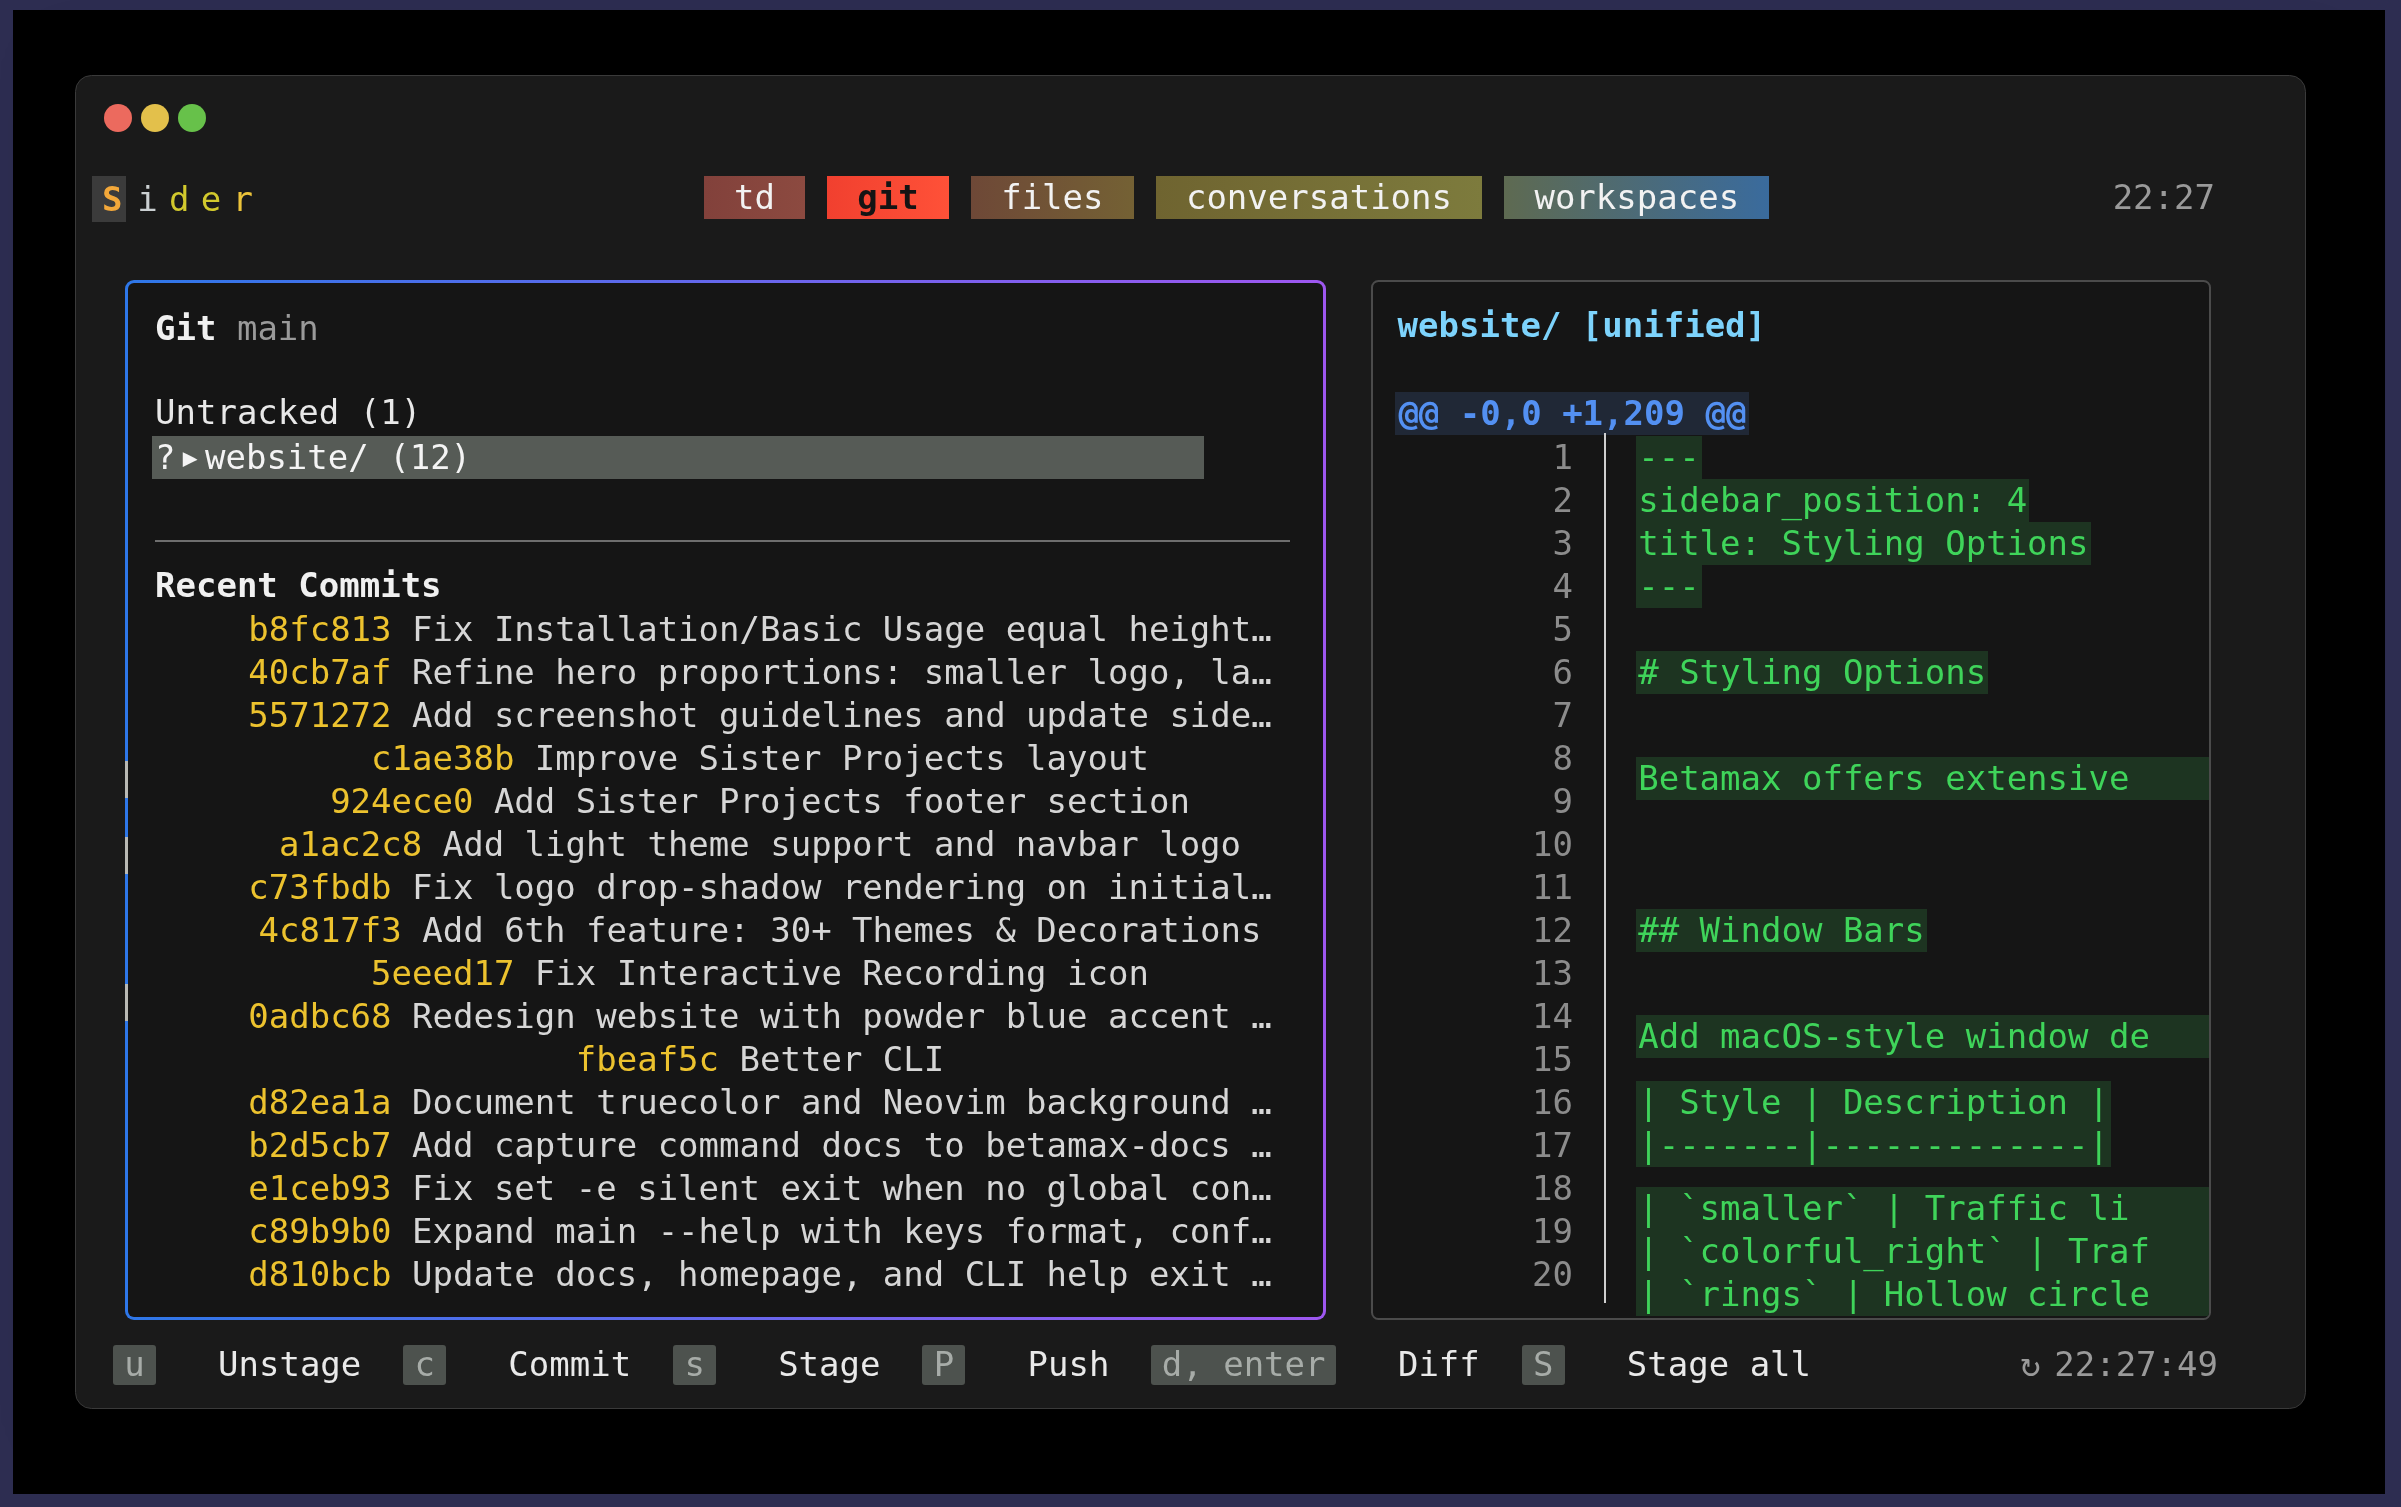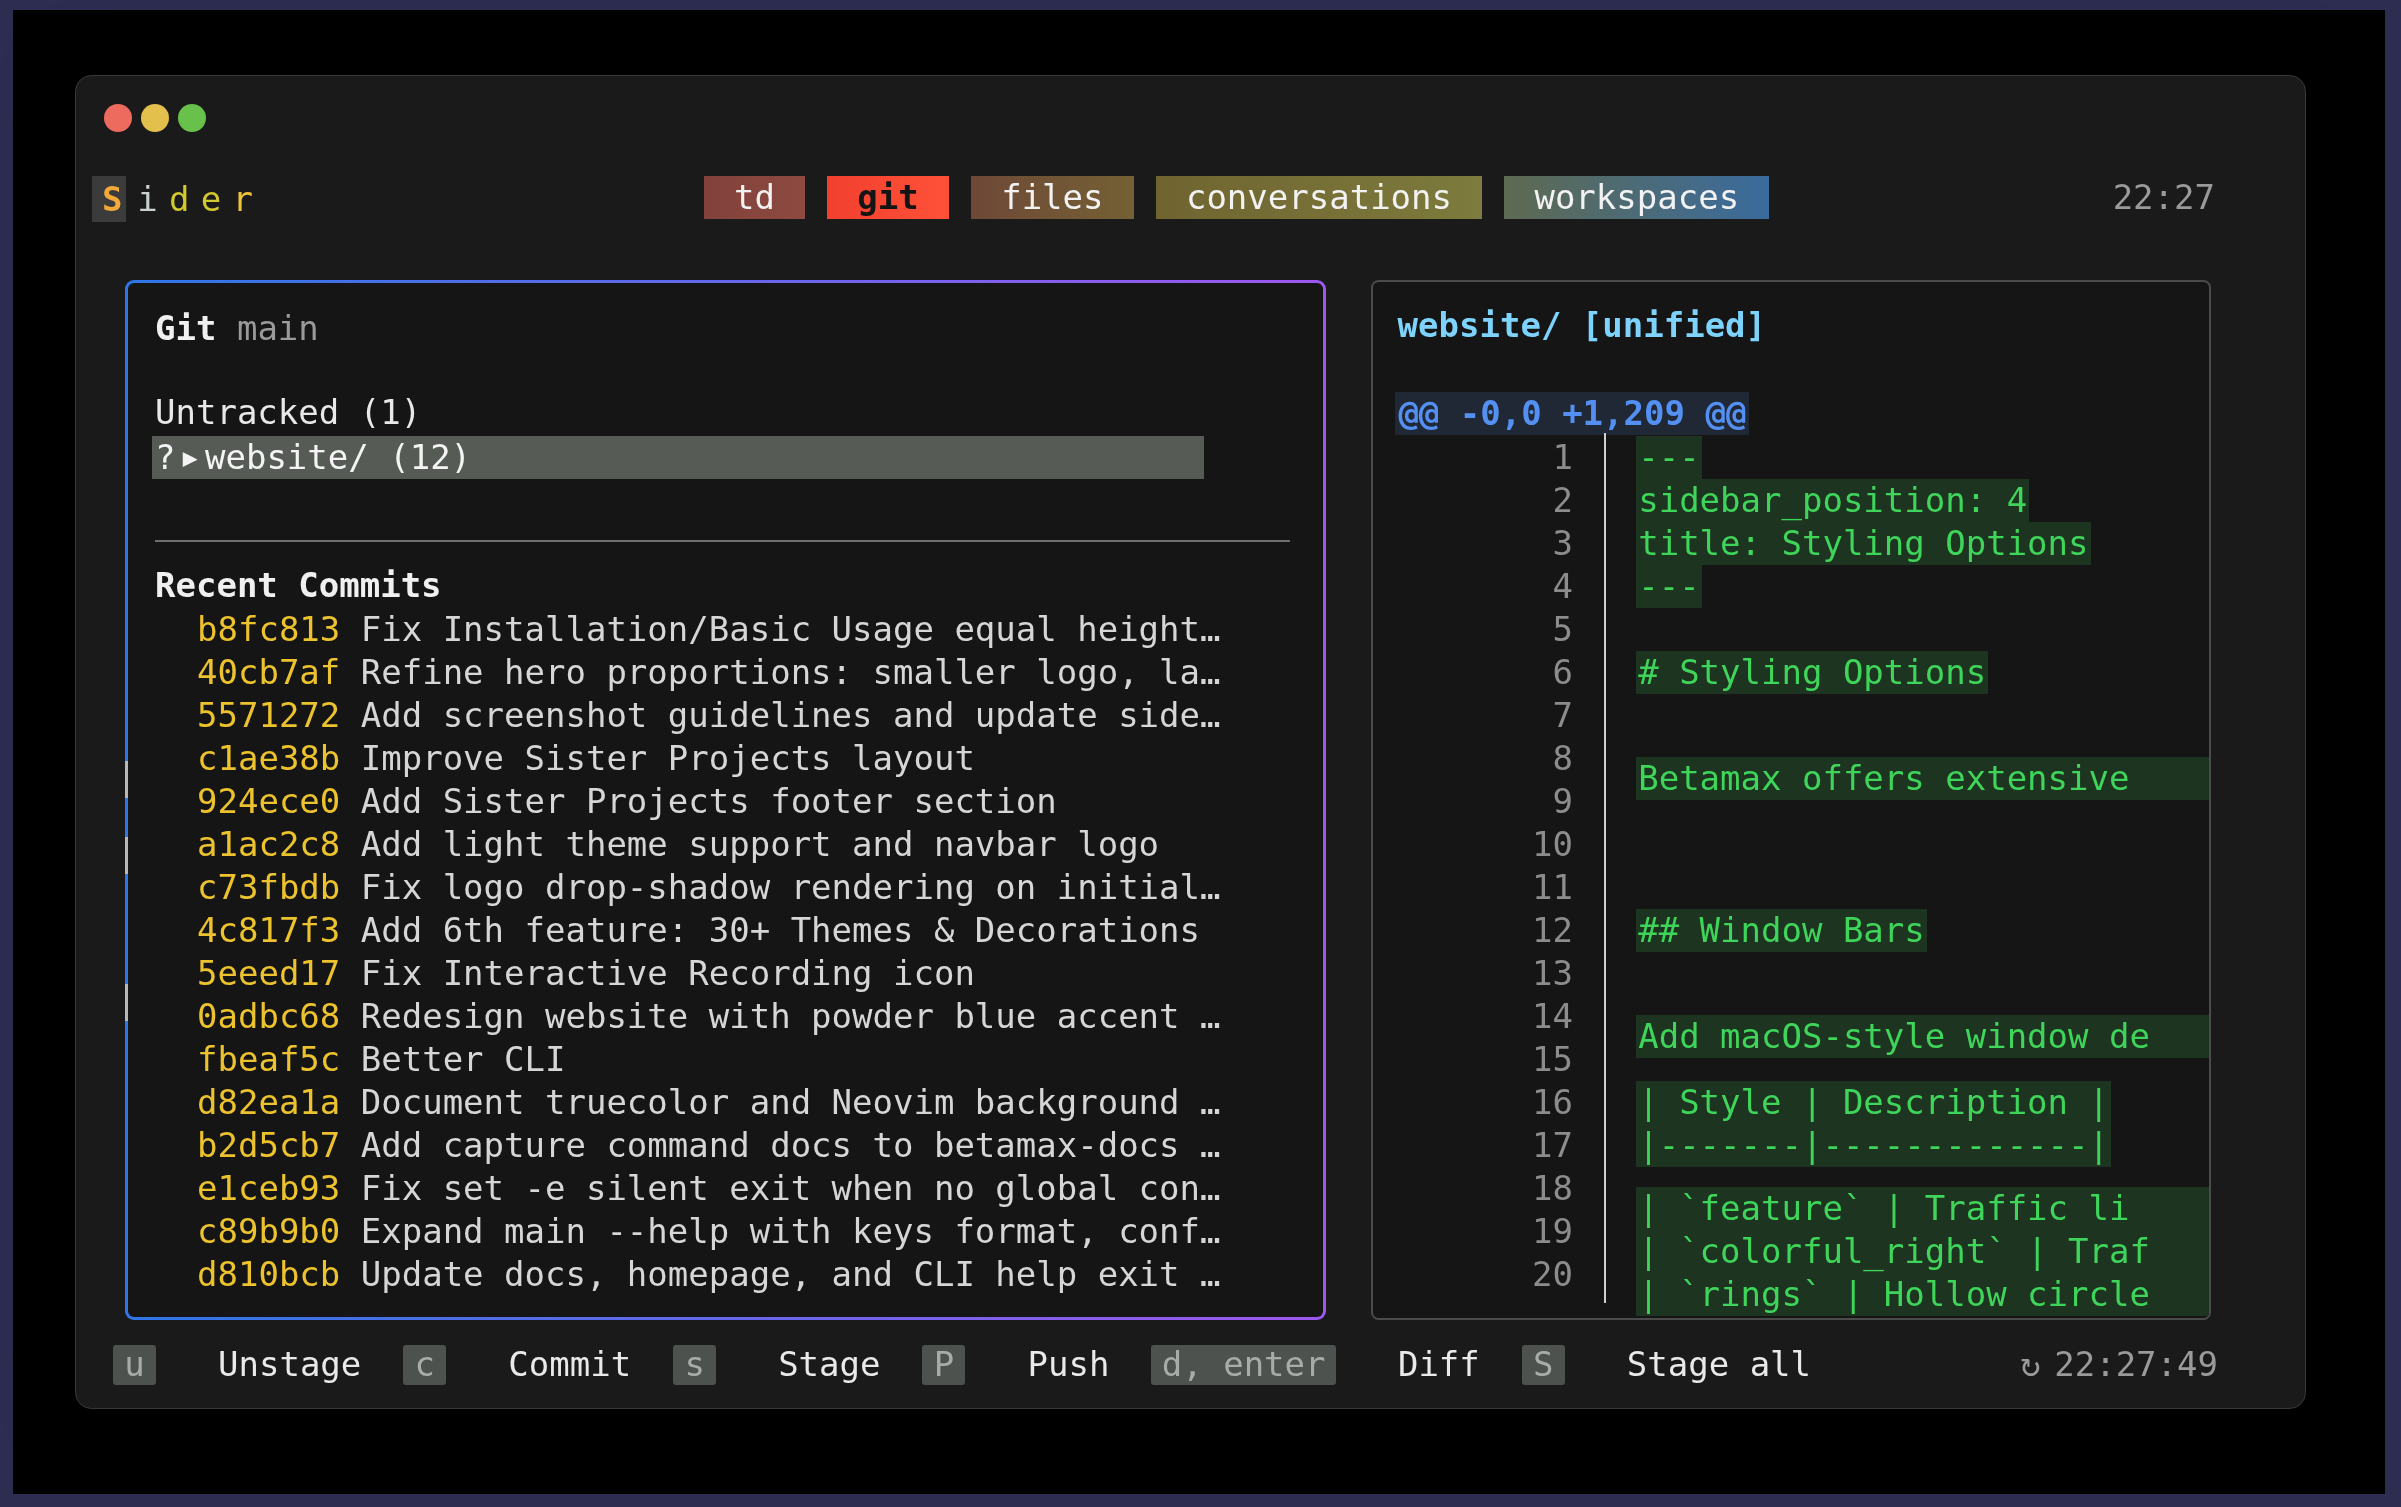--- a/index.html
+++ b/index.html
@@ -15,21 +15,21 @@
   .logo .letter{display:inline-block;margin-right:11.2px;}
   .logo .boxed{background:#3b3b3b;padding:1.5px 3.7px 1.5px 10.4px;margin-left:-10.4px;font-weight:bold;}
   .tabs{position:absolute;left:628px;top:100px;display:flex;gap:22.4px;font-size:34px;line-height:43px;}
   .tab{height:43px;display:flex;align-items:center;padding:0 30px;white-space:pre;}
   .tab.active{font-weight:bold;}
   .clock{position:absolute;top:100px;right:90px;font-size:34px;line-height:43px;color:#9a9a9a;}
   
   .panel-left{position:absolute;left:49px;top:204px;width:1201px;height:1040px;border-radius:9px;
     background:linear-gradient(90deg,var(--border-from),var(--border-to));padding:3px;box-sizing:border-box;}
   .panel-left-inner{position:relative;width:100%;height:100%;background:#151515;border-radius:6px;
-    overflow:hidden;font-size:34px;line-height:43px;color:#d6d6d6;}
+    overflow:hidden;font-size:34px;line-height:43px;color:#d6d6d6;text-align:center;}
   .tick{position:absolute;left:0;width:3px;background:#b9b9b4;z-index:3;}
   .git-title{position:absolute;left:27px;top:24px;white-space:pre;}
   .git-title .t{font-weight:bold;color:#f0f0f0;}
   .git-title .b{color:#9a9a9a;}
   .untracked{position:absolute;left:27px;top:108px;color:#e8e8e8;white-space:pre;}
   .sel-row{position:absolute;left:24px;top:153px;width:1052px;height:43px;background:var(--sel-bg);
     color:#f4f4f4;white-space:pre;padding-left:3px;box-sizing:border-box;display:flex;align-items:center;}
   .sel-row .tri{display:inline-block;transform:scale(.72);margin:0 4.5px;}
   .divider{position:absolute;left:27px;top:257px;width:1135px;height:1.5px;background:#6e6e6e;}
   .recent{position:absolute;left:27px;top:281px;font-weight:bold;color:#f0f0f0;white-space:pre;}
@@ -176,21 +176,21 @@
         <div class="drow">
           <span class="dnum">16</span>
           <span class="dtext inline">| Style | Description |</span>
         </div>
         <div class="drow">
           <span class="dnum">17</span>
           <span class="dtext inline">|-------|-------------|</span>
         </div>
         <div class="drow">
           <span class="dnum">18</span>
-          <span class="dtext full">| `feature` | Traffic li</span>
+          <span class="dtext full">| `smaller` | Traffic li</span>
         </div>
         <div class="drow">
           <span class="dnum">19</span>
           <span class="dtext full">| `colorful_right` | Traf</span>
         </div>
         <div class="drow">
           <span class="dnum">20</span>
           <span class="dtext full">| `rings` | Hollow circle</span>
         </div>
       </div>

